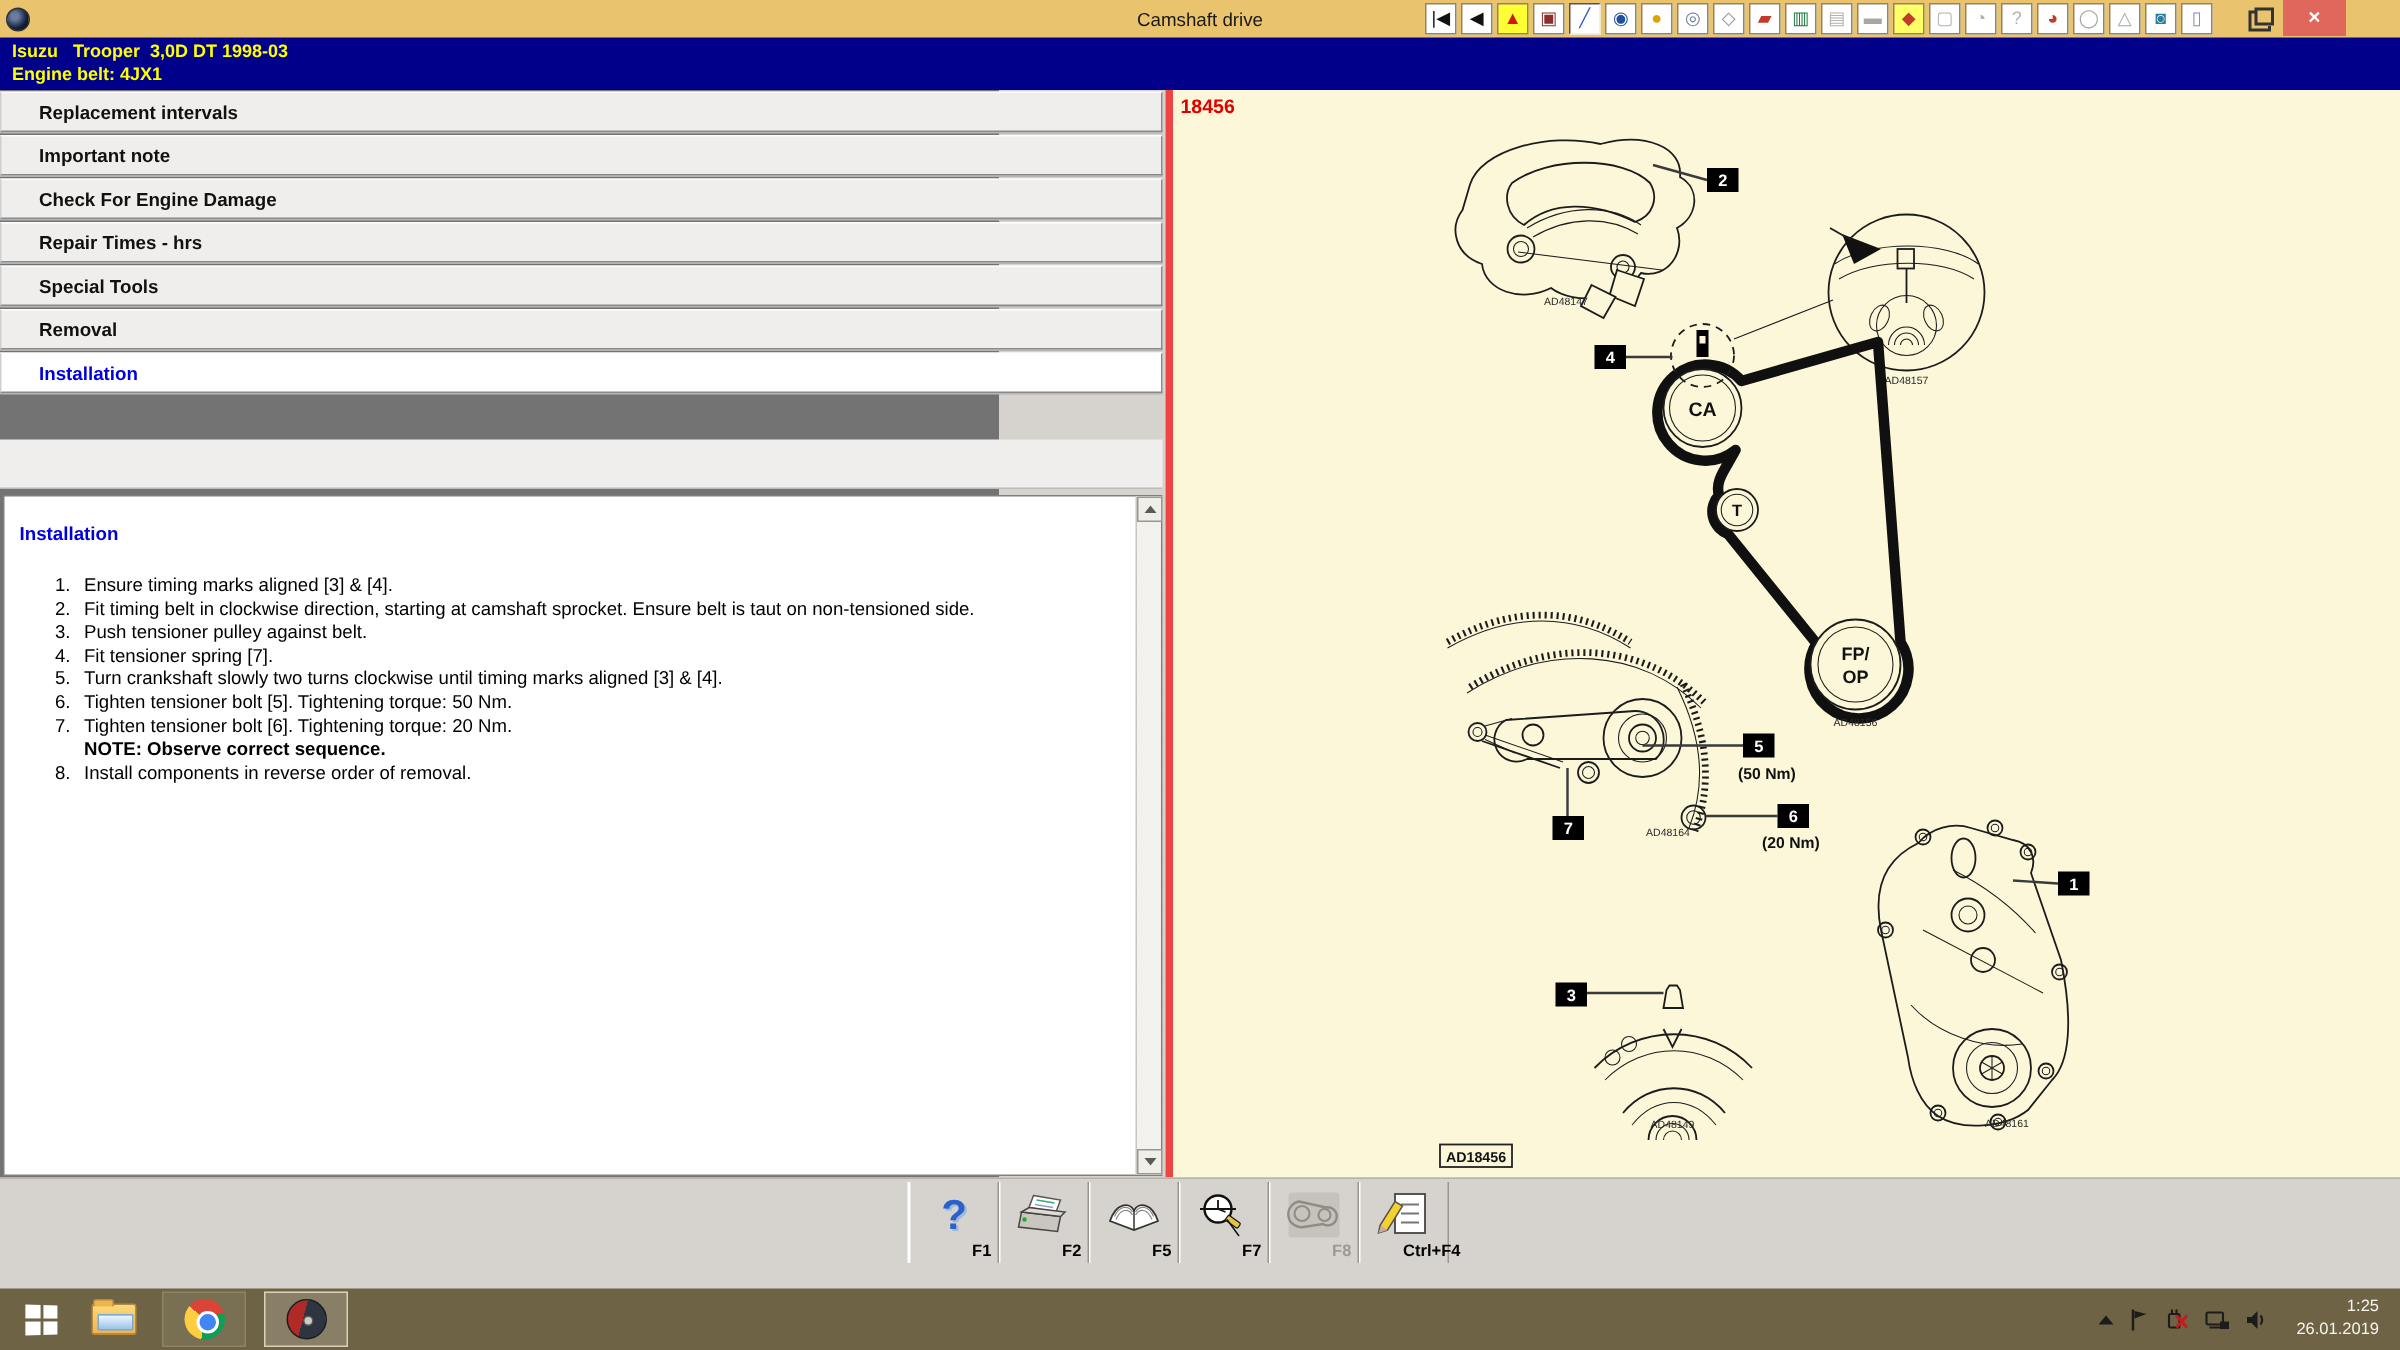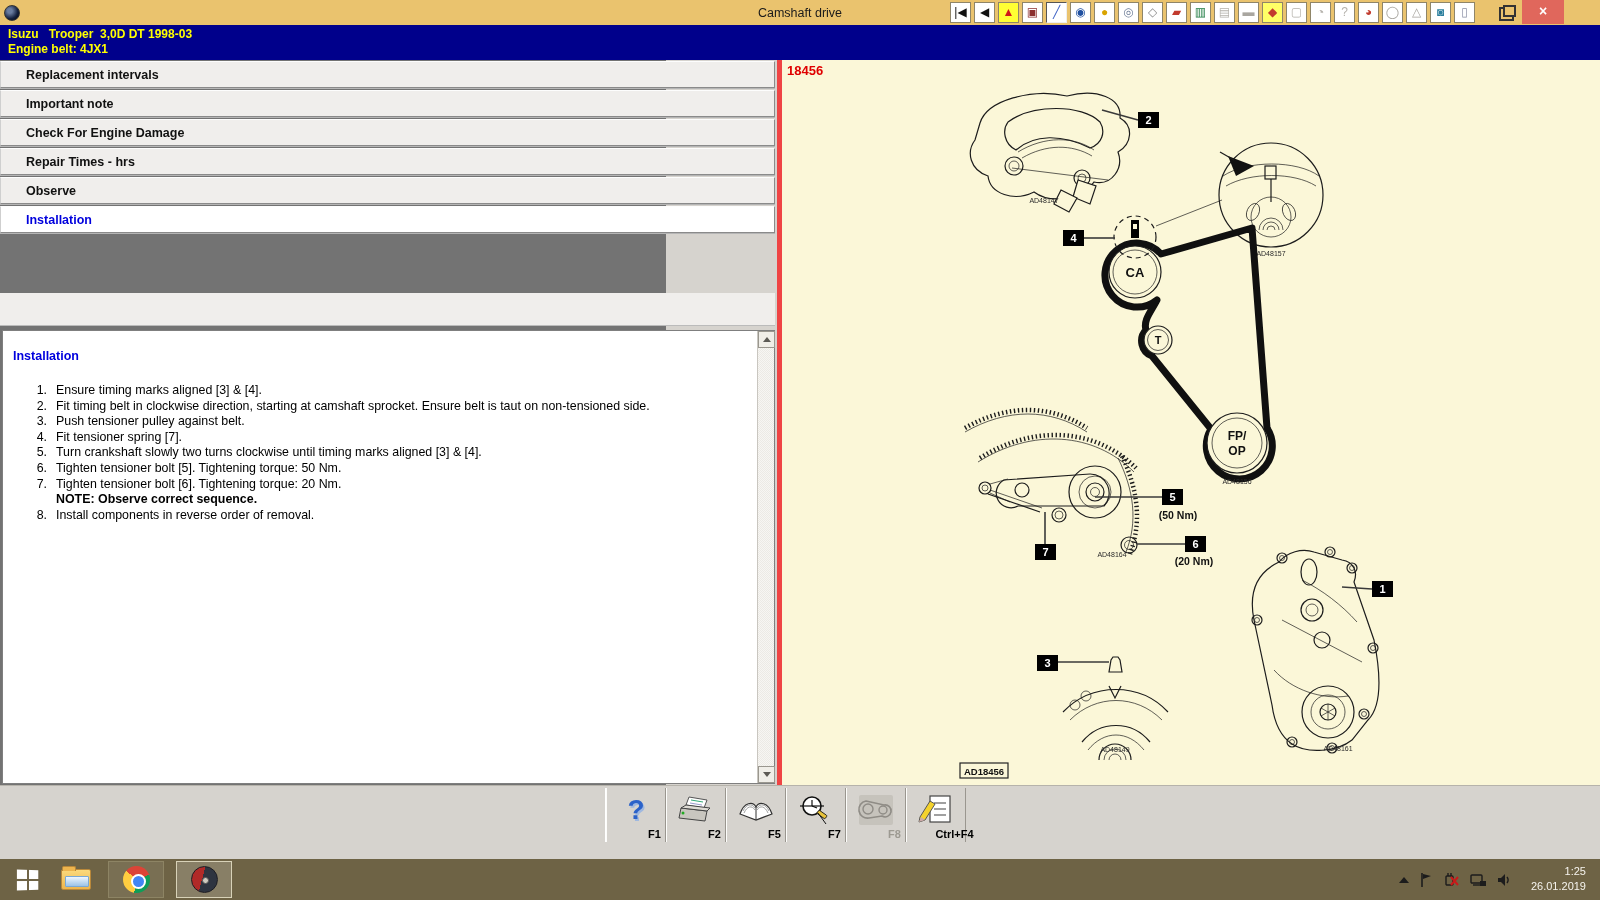--- a/index.html
+++ b/index.html
@@ -286,24 +286,27 @@
       </div>
 
       <div class="acc">
         <span>Check For Engine Damage</span>
       </div>
 
       <div class="acc">
         <span>Repair Times - hrs</span>
       </div>
 
-
-
       <div class="acc">
-        <span>Observe</span>
+        <span>Special Tools</span>
+      </div>
+
+
+      <div class="acc">
+        <span>Removal</span>
       </div>
 
       <div class="acc selected">
         <span>Installation</span>
       </div>
     </div>
   <div class="acc-spacer" style="position:absolute;top:233px;left:0;width:775px;"></div>
 
   <div class="content-panel">
     <div class="content-heading">Installation</div>

